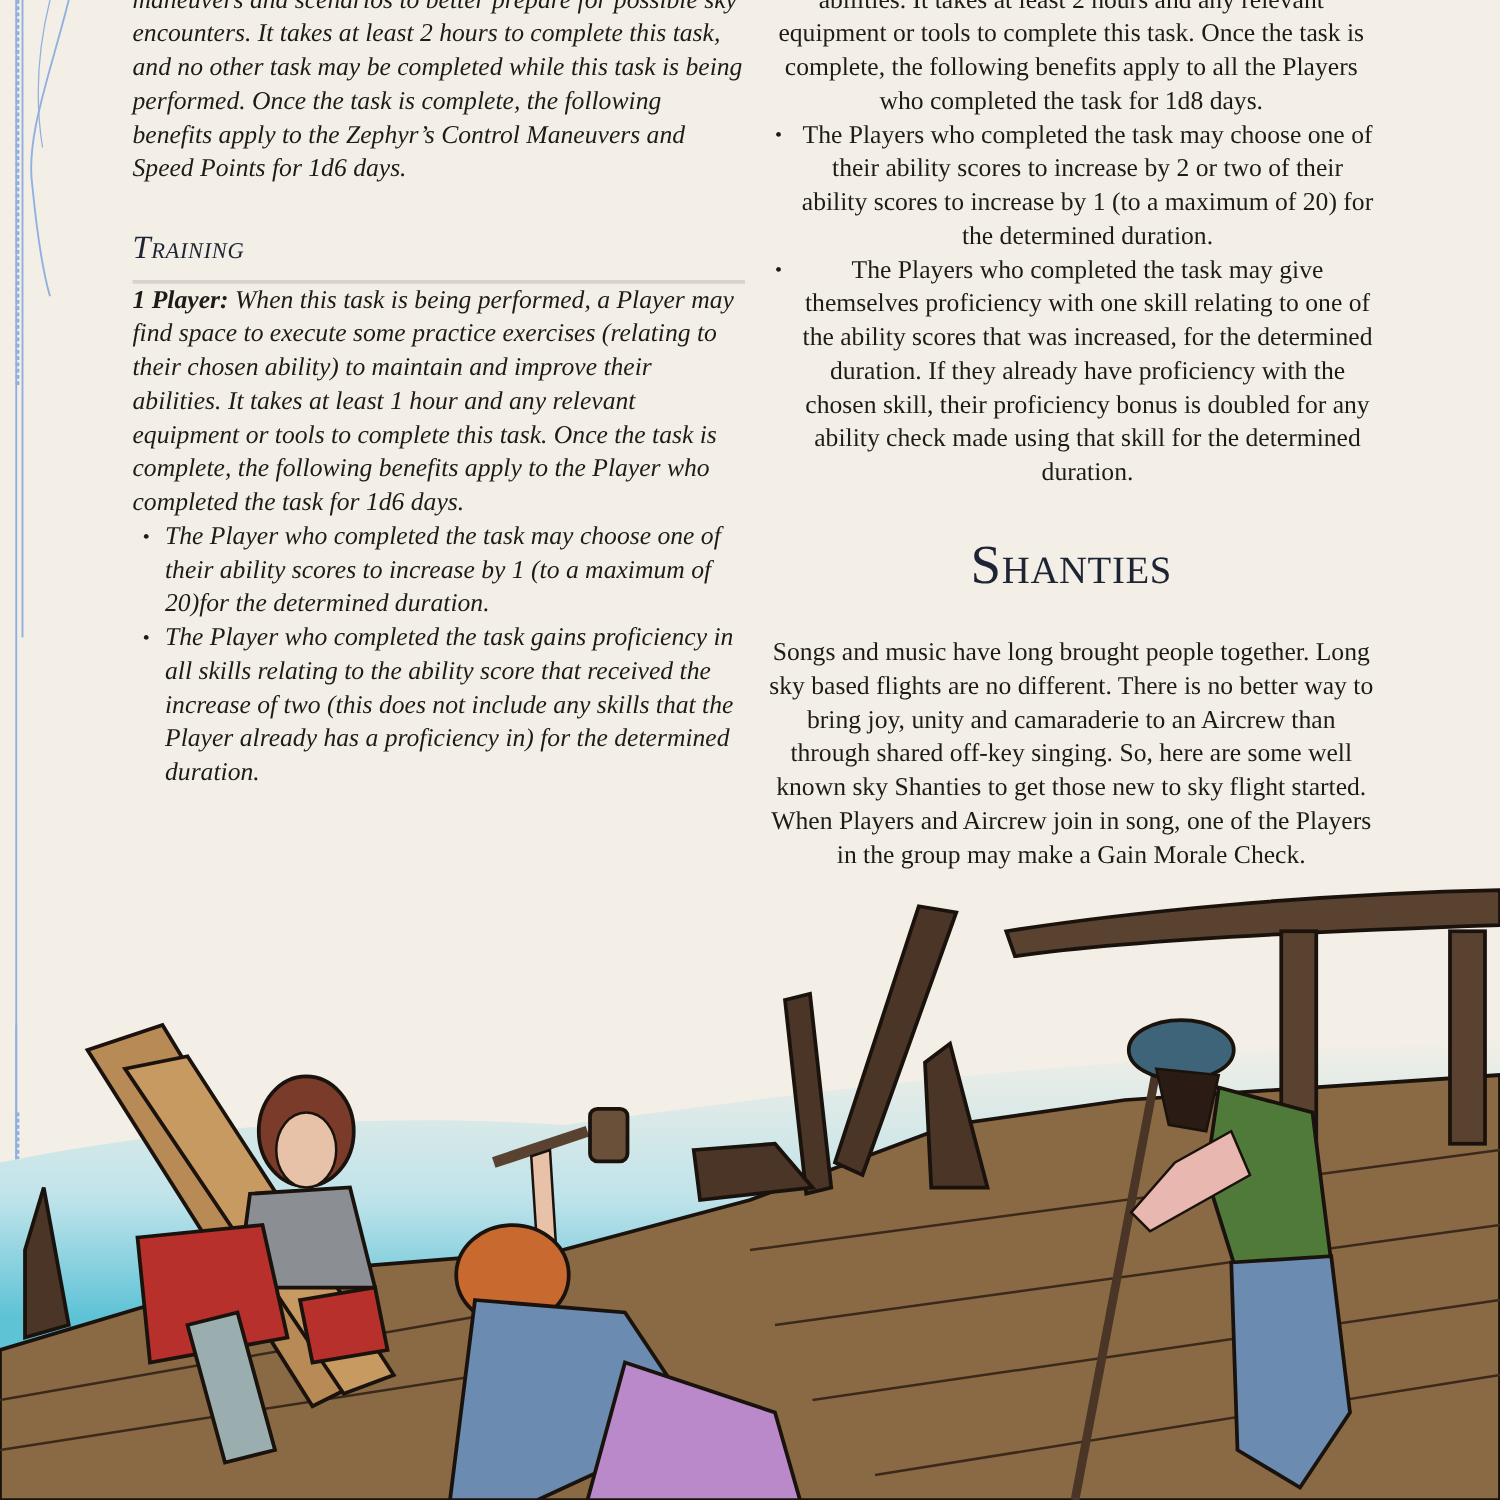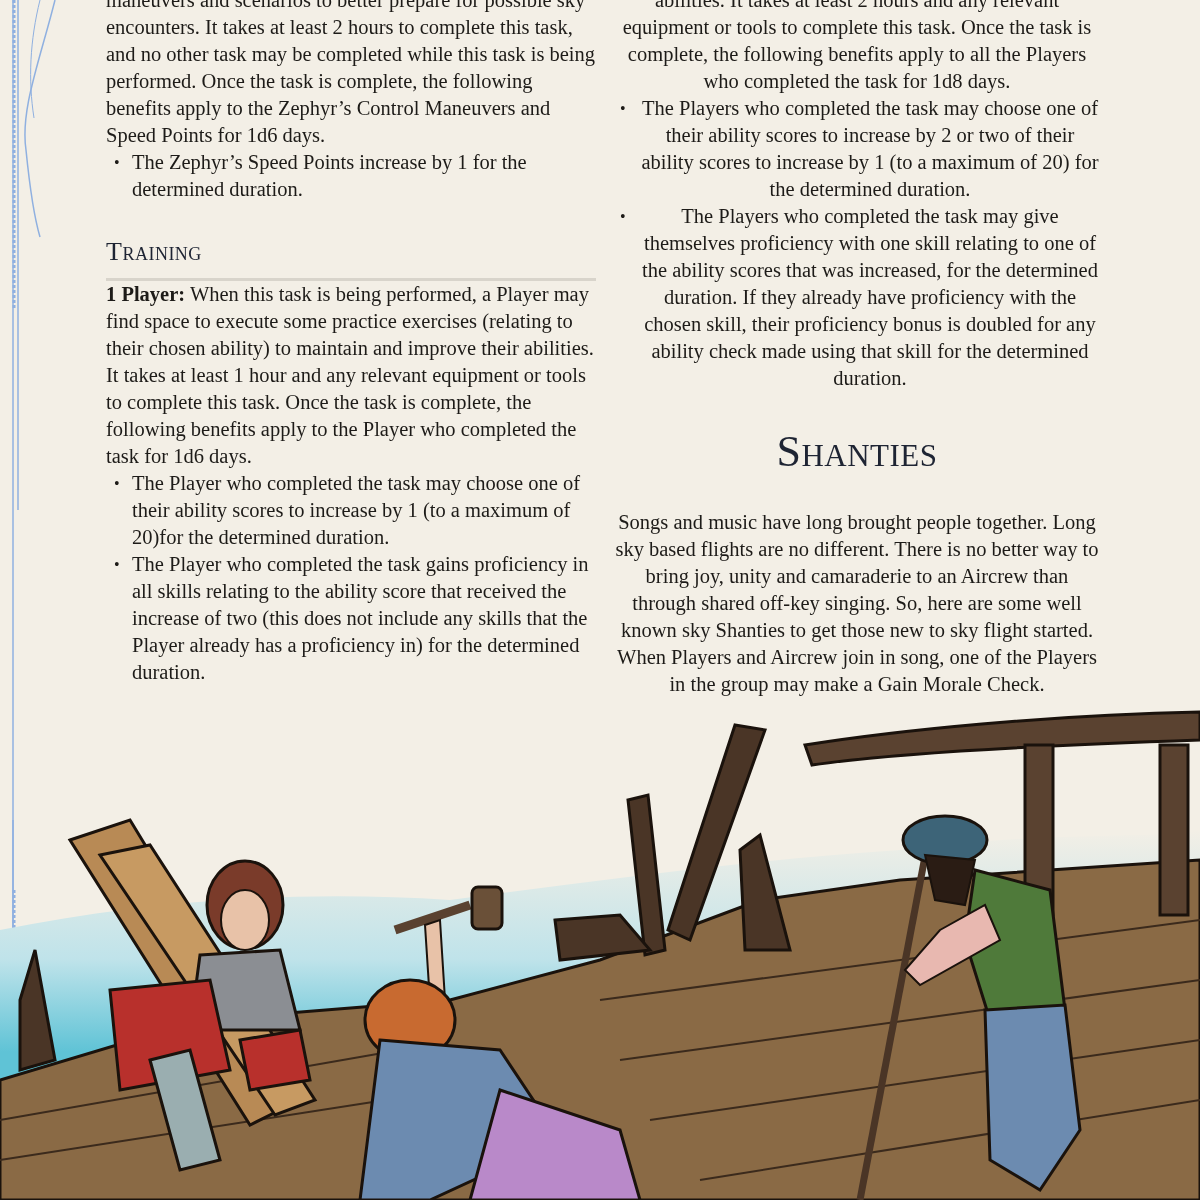--- a/index.html
+++ b/index.html
@@ -5,21 +5,21 @@
   html, body { margin: 0; padding: 0; }
   body {
     width: 1200px; height: 1200px; overflow: hidden; position: relative;
     background: #f3efe6;
     font-family: "Liberation Serif", "DejaVu Serif", serif;
     color: #1d1b18;
   }
   .page { position: absolute; inset: 0; }
   .margin-deco { position: absolute; left: 0; top: 0; width: 60px; height: 1200px; }
   .col { position: absolute; top: 0; font-size: 20.5px; line-height: 27px; }
-  .col-left { left: 106px; width: 490px; }
+  .col-left { left: 106px; width: 490px; font-style: italic; }
   .col-right { left: 612px; width: 490px; text-align: center; }
   p { margin: 0; }
   ul { margin: 0 0 0 0; padding: 0 0 0 26px; list-style: none; }
   li { position: relative; }
   li::before { content: "•"; position: absolute; left: -18px; top: 0; font-size: 16px; }
   .heading-sm {
     font-variant: small-caps; font-size: 26px; letter-spacing: 0.5px; color: #1e2433;
     margin-top: 34px; padding-bottom: 11px; border-bottom: 3px solid #d8d4cb; line-height: 30px;
   }
   .heading-lg {
@@ -41,21 +41,20 @@
     <line x1="14" y1="0" x2="14" y2="310" stroke="#8fb0e0" stroke-width="3" stroke-dasharray="3,2"></line>
     <path d="M55 0 C 40 60, 20 110, 26 150 C 30 190, 35 220, 40 237" stroke="#8fb0e0" stroke-width="1.5" fill="none"></path>
     <path d="M40 0 C 30 40, 28 80, 34 118" stroke="#8fb0e0" stroke-width="1" fill="none"></path>
     <line x1="13" y1="820" x2="13" y2="1200" stroke="#8fb0e0" stroke-width="1.5"></line>
     <line x1="14" y1="890" x2="14" y2="1060" stroke="#8fb0e0" stroke-width="3" stroke-dasharray="3,2"></line>
   </svg>
 
   <div class="col col-left">
     <p class="top-cut">maneuvers and scenarios to better prepare for possible sky encounters. It takes at least 2 hours to complete this task, and no other task may be completed while this task is being performed. Once the task is complete, the following benefits apply to the Zephyr’s Control Maneuvers and Speed Points for 1d6 days.</p>
     <ul>
-      <li>The Zephyr’s Speed Points increase by 1 for the determined duration.</li>
     </ul>
 
     <div class="heading-sm">Training</div>
     <p><span class="bold-lead">1 Player:</span><span> When this task is being performed, a Player may find space to execute some practice exercises (relating to their chosen ability) to maintain and improve their abilities. It takes at least 1 hour and any relevant equipment or tools to complete this task. Once the task is complete, the following benefits apply to the Player who completed the task for 1d6 days.</span></p>
     <ul>
       <li>The Player who completed the task may choose one of their ability scores to increase by 1 (to a maximum of 20)for the determined duration.</li>
       <li>The Player who completed the task gains proficiency in all skills relating to the ability score that received the increase of two (this does not include any skills that the Player already has a proficiency in) for the determined duration.</li>
     </ul>
   </div>
 

